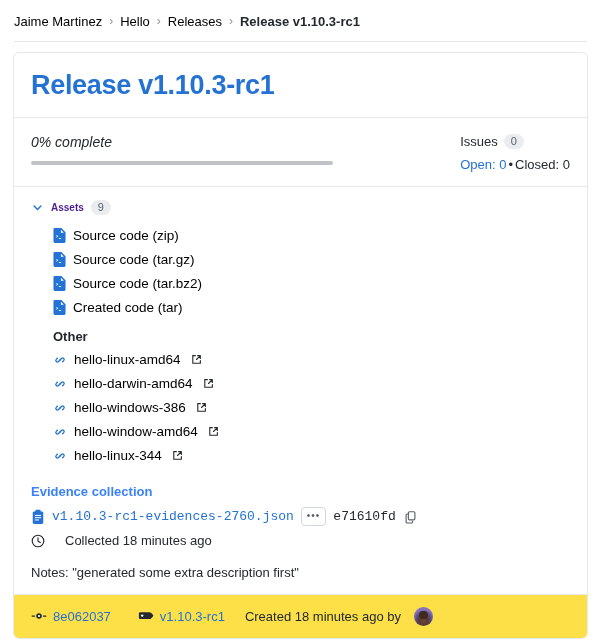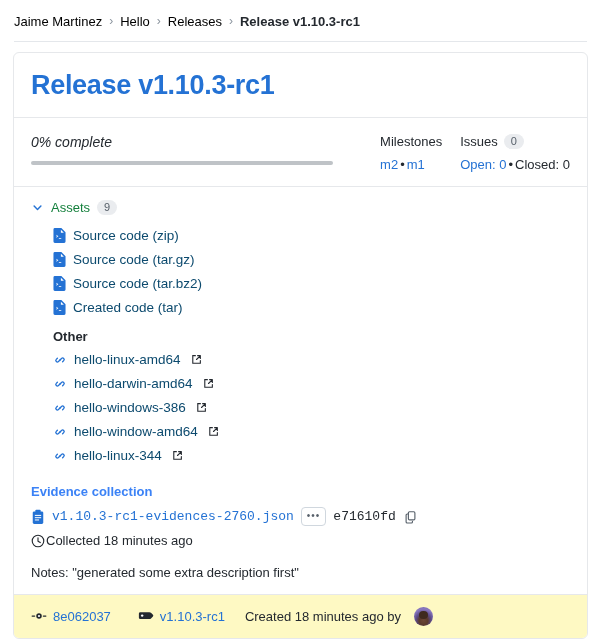--- a/index.html
+++ b/index.html
@@ -144,36 +144,36 @@
     gap: 7px;
     cursor: pointer;
     margin-bottom: 9px;
   }
   .chev {
     color: #2472d4;
     display: inline-flex;
     align-items: center;
   }
   .assets-label {
-    color: #15803d;
-    font-weight: normal;
-    font-size: 13px;
+    color: #4c1d95;
+    font-weight: bold;
+    font-size: 10px;
   }
   .asset-list {
     padding-left: 22px;
   }
   .asset-row {
     display: flex;
     align-items: center;
     gap: 7px;
     height: 24px;
     font-size: 13.5px;
   }
   .asset-row a {
-    color: #0c4a6e;
+    color: #000000;
     text-decoration: none;
     cursor: pointer;
   }
   .other-head {
     font-weight: bold;
     font-size: 13px;
     color: #24292f;
     margin: 9px 0 4px 0;
   }
   .ext-icon {
@@ -225,38 +225,38 @@
   .copy-btn {
     display: inline-flex;
     align-items: center;
     color: #57606a;
     cursor: pointer;
     margin-left: 1px;
   }
   .collected-row {
     display: flex;
     align-items: center;
-    gap: 1px;
+    gap: 20px;
     height: 24px;
     font-size: 13px;
     color: #24292f;
   }
 
   
   .notes {
     padding: 12px 17px 14px 17px;
     font-size: 13px;
     color: #24292f;
   }
 
   
   .card-footer {
     display: flex;
     align-items: center;
-    background: #fef9c3;
+    background: #fde047;
     border-top: 1px solid #e6e8eb;
     border-radius: 0 0 5px 5px;
     padding: 12px 17px;
     font-size: 13px;
     gap: 7px;
   }
   .footer-item {
     display: inline-flex;
     align-items: center;
     gap: 6px;
@@ -317,28 +317,20 @@
 
   <div class="stats">
 
     <div class="progress-col">
       <div class="progress-label">0% complete</div>
       <div class="progress-track">
         <div class="progress-fill" id="progress-fill" style="width: 0%;"></div>
       </div>
     </div>
 
-    <div class="stat-col">
-      <div class="stat-head">
-        <span>Milestones</span>
-      </div>
-      <div class="stat-body">
-        <a class="lnk">m2</a><span class="dot-sep">•</span><a class="lnk">m1</a>
-      </div>
-    </div>
 
     <div class="stat-col">
       <div class="stat-head">
         <span>Issues</span>
         <span class="count-badge">0</span>
       </div>
       <div class="stat-body">
         <a class="lnk">Open: 0</a><span class="dot-sep">•</span><span>Closed: 0</span>
       </div>
     </div>

